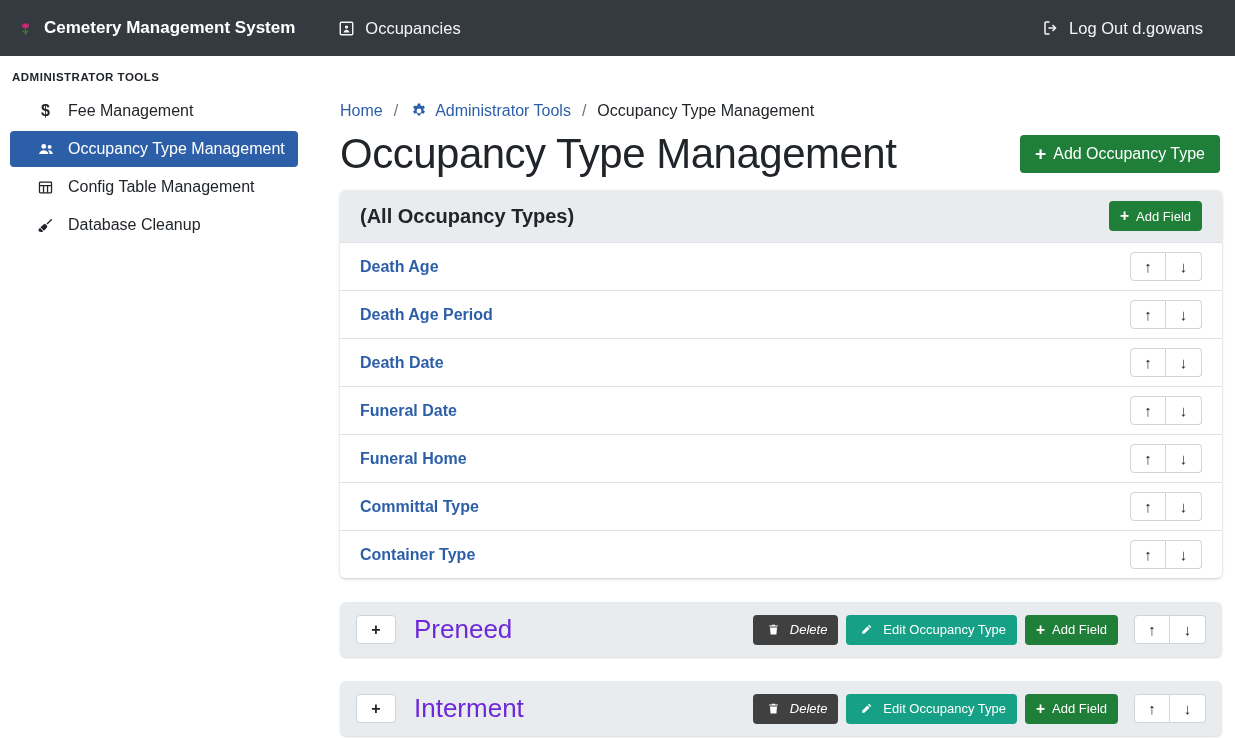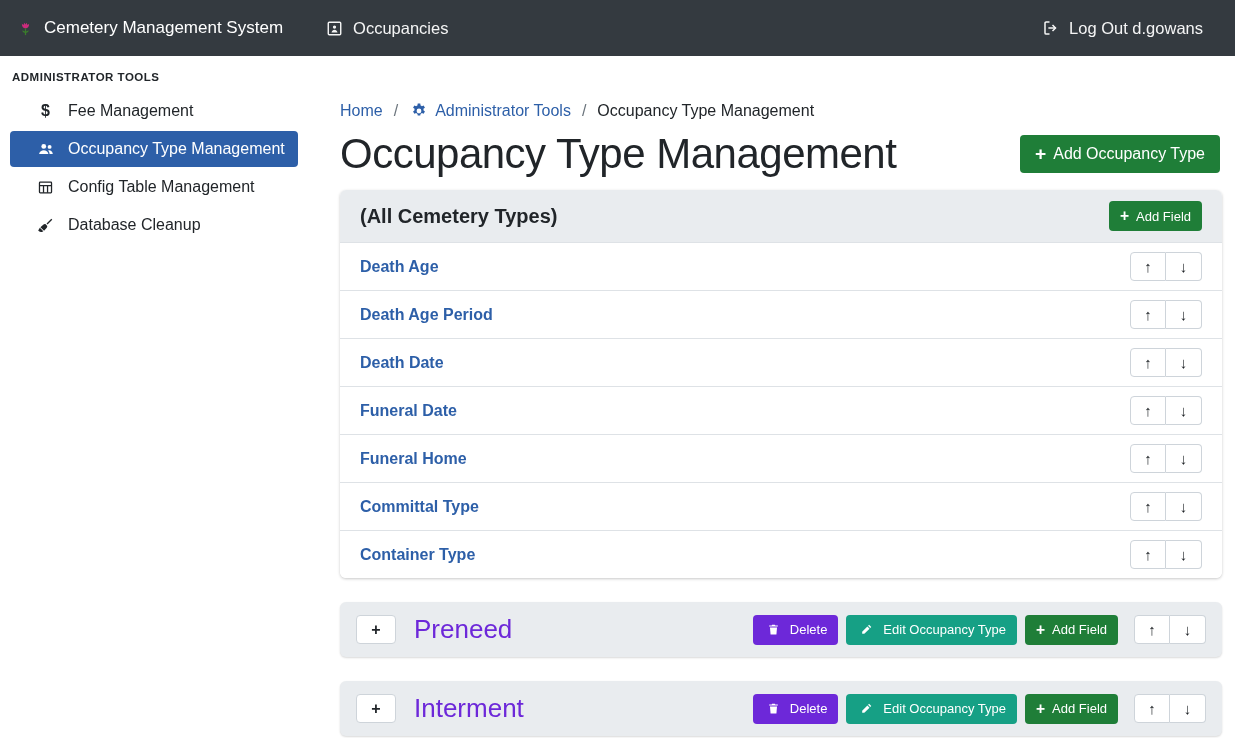--- a/index.html
+++ b/index.html
@@ -7,21 +7,21 @@
   body {
     width:1235px; height:738px; overflow:hidden;
     font-family:"Liberation Sans", sans-serif;
     color:#212529; background:#fff;
   }
   
   .navbar {
     height:56px; background:#343a40; display:flex; align-items:center;
     padding:0 16px;
   }
-  .brand { display:flex; align-items:center; gap:9px; color:#fff; font-weight:400;
+  .brand { display:flex; align-items:center; gap:9px; color:#fff; font-weight:700;
     font-size:17px; margin-right:26px; cursor:pointer; white-space:nowrap; }
   .nav-items { display:flex; align-items:center;flex-direction:column; }
   .nav-item { display:flex; align-items:center; gap:9px; color:#fff; opacity:.95;
     font-size:16.5px; padding:8px 16px; cursor:pointer; white-space:nowrap; }
   .nav-item .chev { display:inline-flex; margin-left:2px; }
   .navbar-right { margin-left:auto; }
   
   .layout { display:flex; height:682px;gap:20px; }
   .sidebar { width:310px; flex-shrink:0; padding-top:11px; }
   .sidebar-heading { font-size:11.5px; font-weight:700; letter-spacing:.5px;
@@ -39,21 +39,21 @@
   .crumb-sep { color:#6c757d; }
   .crumb-current { color:#212529; }
   .page-head { display:flex; justify-content:space-between; align-items:center; padding-right:2px; }
   .page-title { font-size:42px; font-weight:500; margin:0; letter-spacing:-.5px; }
   
   .btn { border:none; border-radius:4px; display:inline-flex; align-items:center; gap:7px;
     cursor:pointer; font-family:inherit; color:#fff; white-space:nowrap; }
   .btn-lg { font-size:16px; padding:8px 15px; height:38px; }
   .btn-sm { font-size:13px; padding:0 11px; height:30px; }
   .btn-green { background:#1f7e38; }
-  .btn-red { background:#6d28d9; }
+  .btn-red { background:#404040;font-style:italic; }
   .btn-teal { background:#16a085; }
   .plus-glyph { font-weight:700; font-size:1.2em; line-height:1; }
   
   .card { margin-top:12px; border-radius:6px; background:#fff;
     box-shadow:0 1px 3px rgba(0,0,0,.22); }
   .card-header { background:#e9ecef; border-radius:6px 6px 0 0; padding:11px 20px;
     display:flex; justify-content:space-between; align-items:center; }
   .card-title { font-size:20px; font-weight:600; }
   .field-row { display:flex; justify-content:space-between; align-items:center;
     padding:9px 20px; border-top:1px solid #dee2e6; background:#fff; }
@@ -201,21 +201,21 @@
     <div class="page-head">
       <h1 class="page-title">Occupancy Type Management</h1>
       <button class="btn btn-lg btn-green">
         <span class="plus-glyph">+</span>
         <span>Add Occupancy Type</span>
       </button>
     </div>
 
     <div class="card">
       <div class="card-header">
-        <span class="card-title">(All Cemetery Types)</span>
+        <span class="card-title">(All Occupancy Types)</span>
         <button class="btn btn-sm btn-green">
           <span class="plus-glyph">+</span>
           <span>Add Field</span>
         </button>
       </div>
 
       <div class="field-row">
         <a class="field-link">Death Age</a>
         <span class="arrow-group">
           <button class="arrow-btn up">

